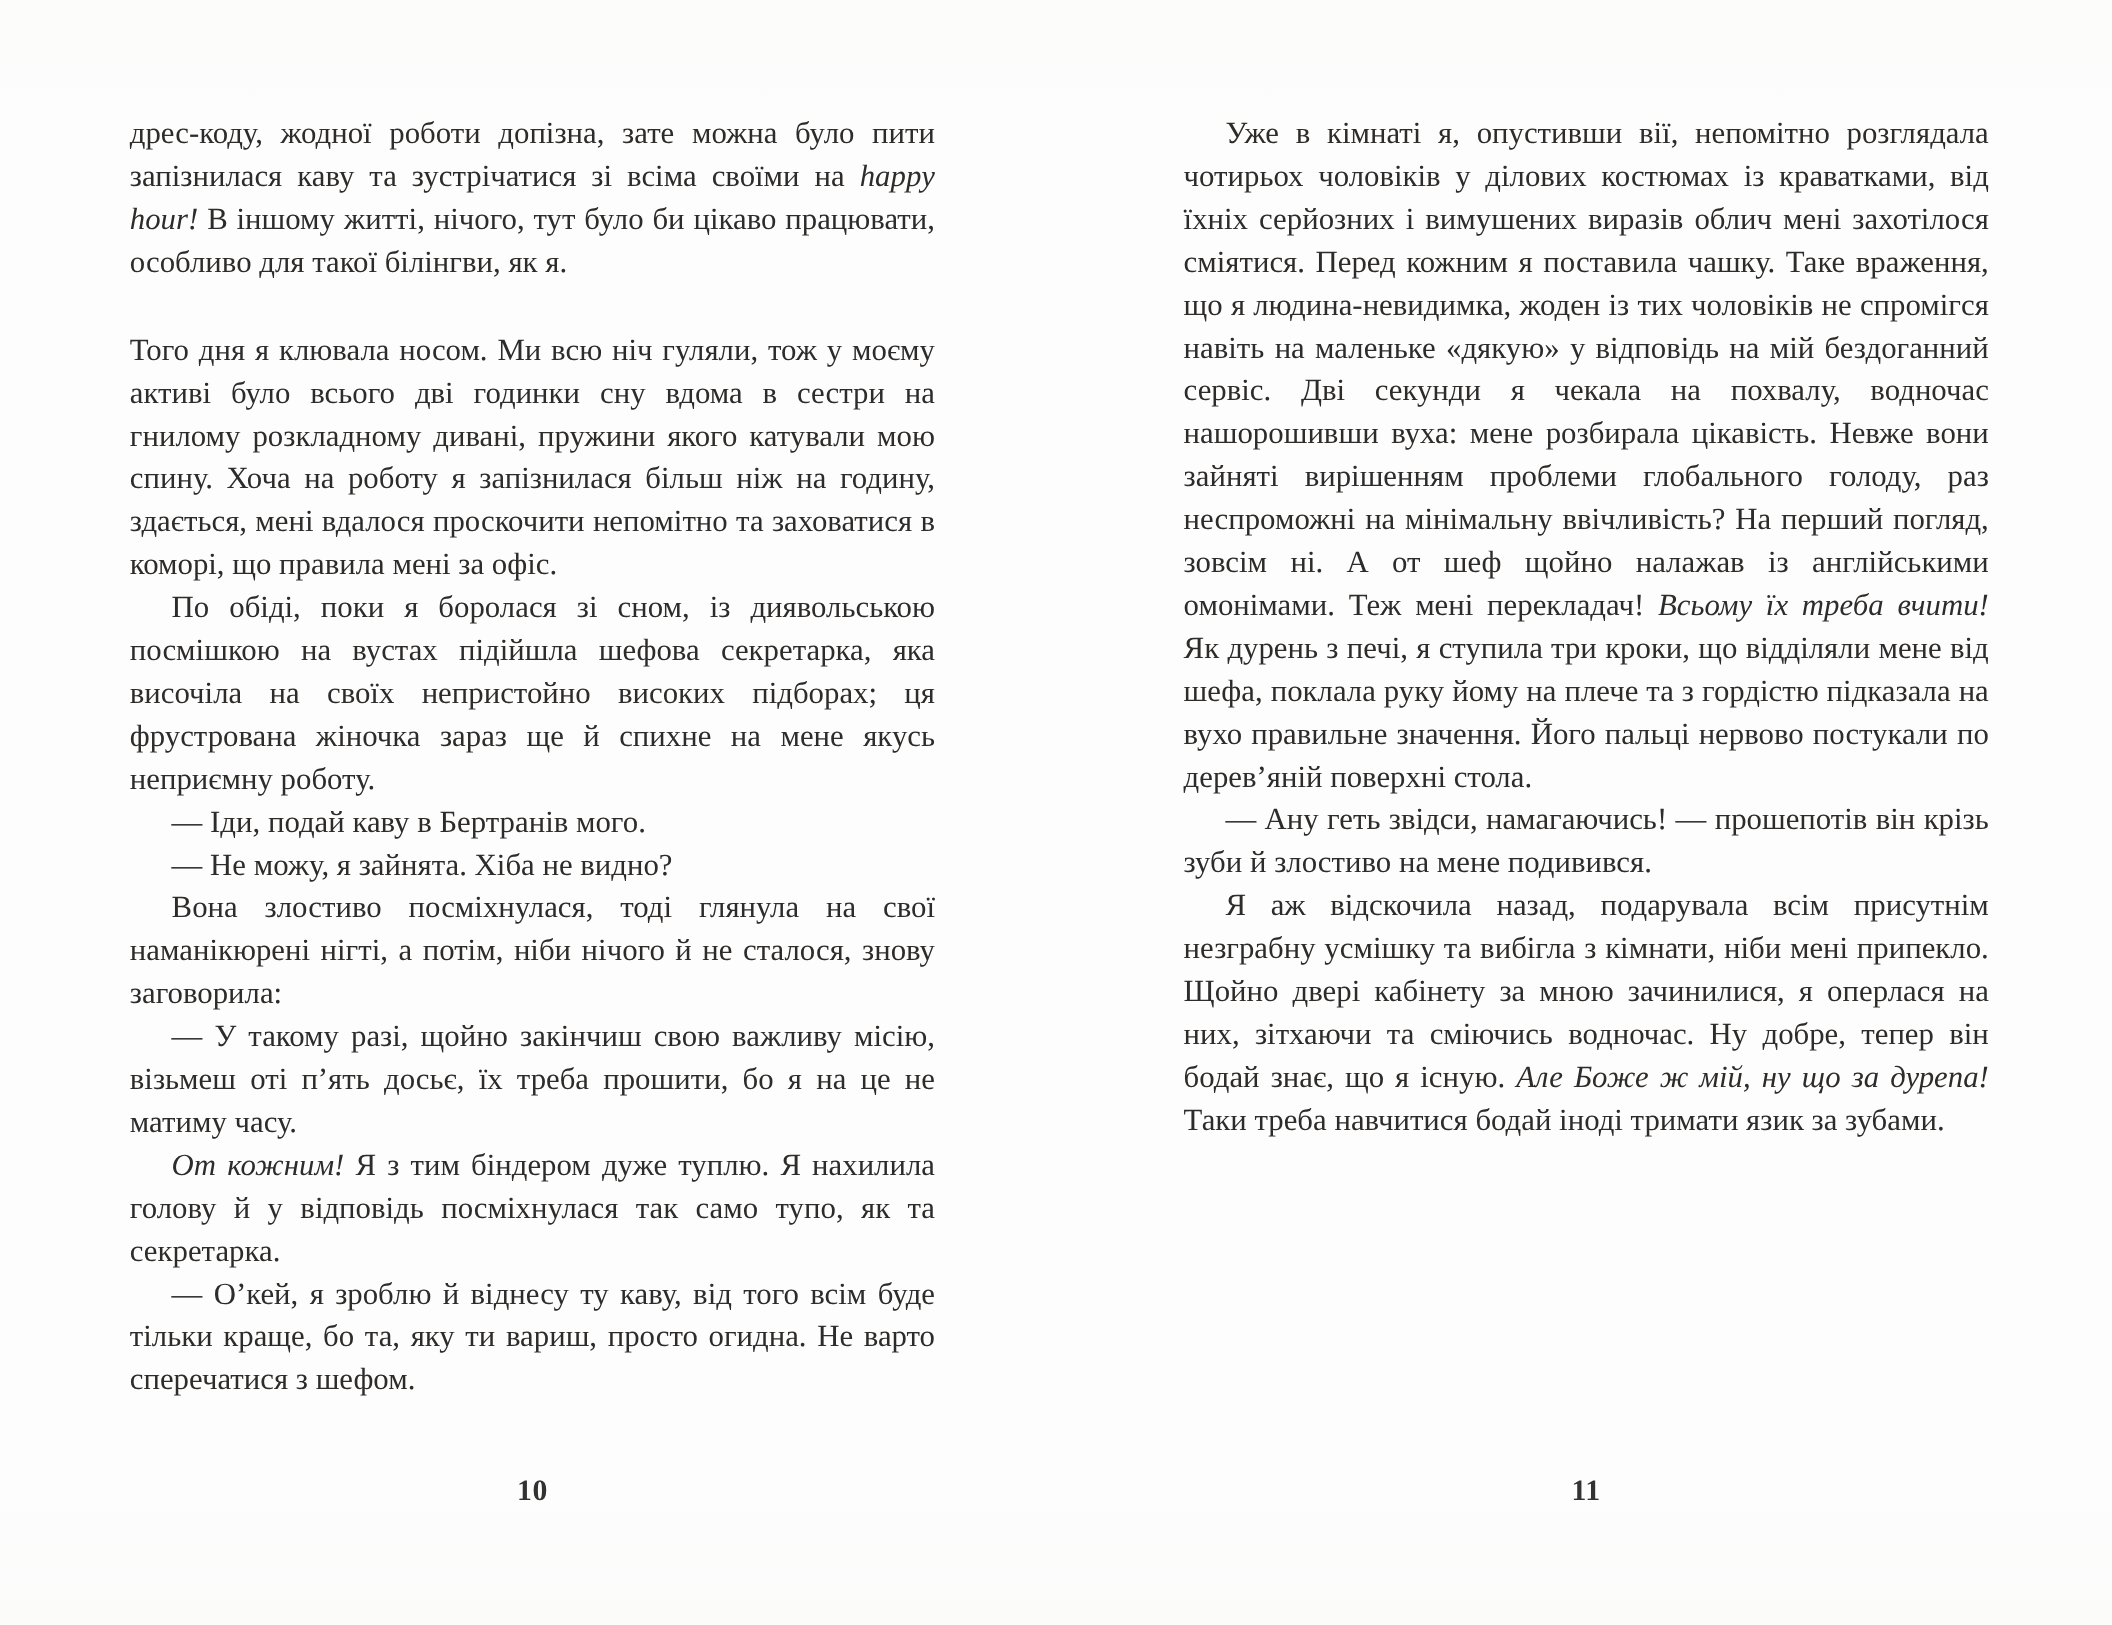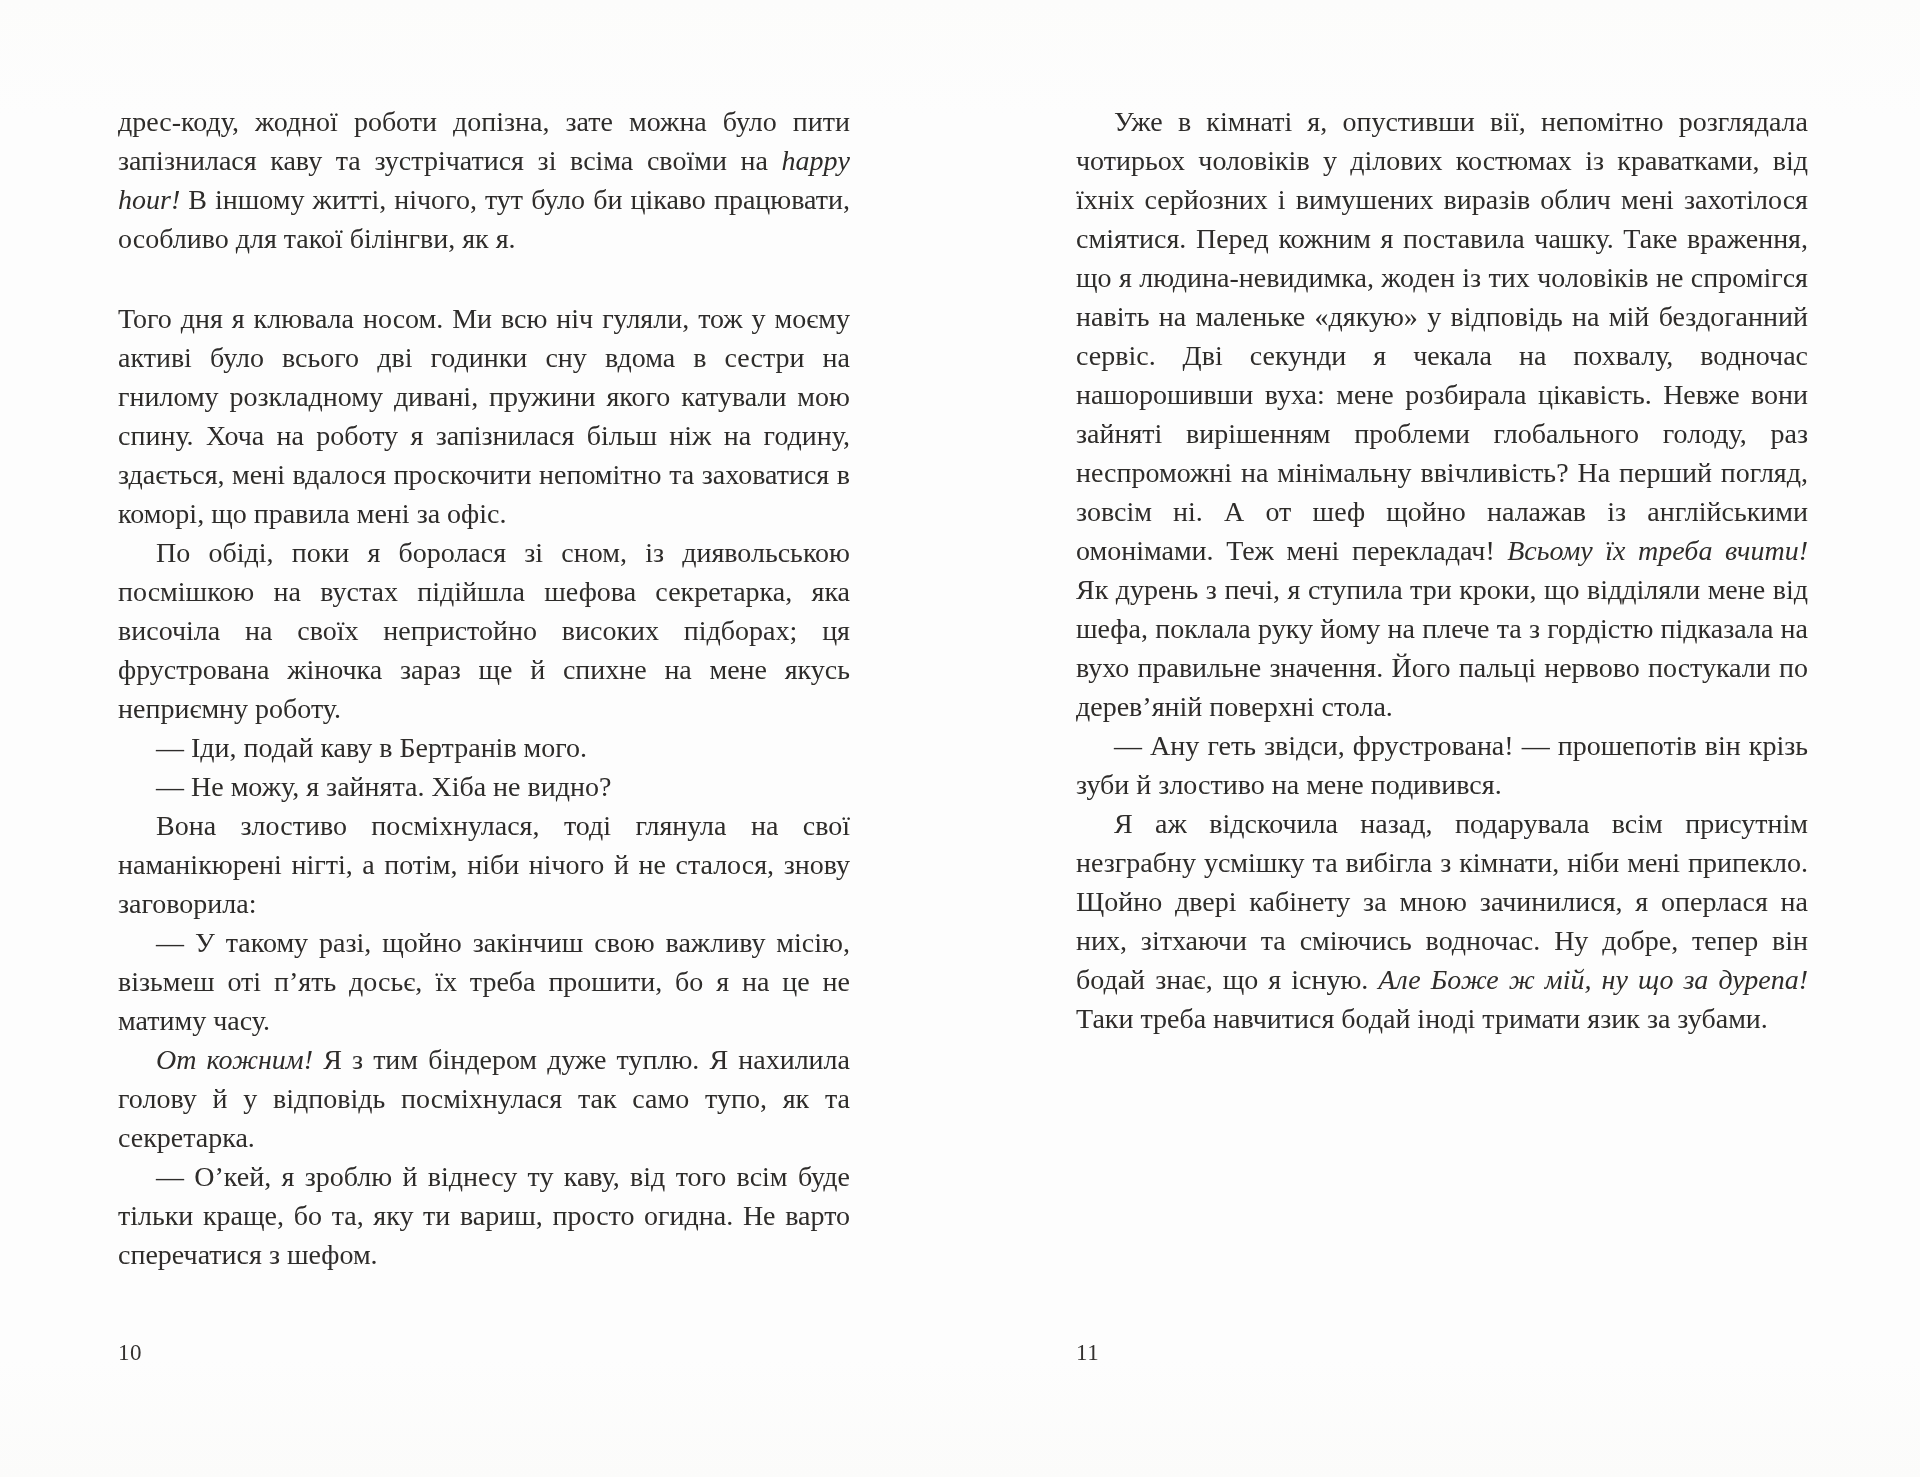--- a/index.html
+++ b/index.html
@@ -42,23 +42,25 @@
   }
   .page-text p.indent  { text-indent: 38px; }
   .page-text p.section { margin-top: 41px; text-indent: 0; }
   .page-text p.plain   { text-indent: 0; }
   .em { font-style: italic; }
   .page-number {
     position: absolute;
     top: 1340px;
     left: 0;
     width: 100%;
-    font-size: 23px;
+    text-align: center;
+    font-size: 27px;
     letter-spacing: 0.5px;
     color: #343230;
+    font-weight: bold;
   }
 </style>
 </head>
 <body>
 
 <div class="spread">
 
   <section class="page page-left">
     <div class="page-text">
         <p class="plain"><span>дрес-коду, жодної роботи допізна, зате можна було пити запізнилася каву та зустрічатися зі всіма своїми на </span><span class="em">happy hour!</span><span> В іншому житті, нічого, тут було би цікаво працювати, особливо для такої білінгви, як я.</span></p>
@@ -70,19 +72,19 @@
         <p class="indent"><span>— У такому разі, щойно закінчиш свою важливу місію, візьмеш оті п’ять досьє, їх треба прошити, бо я на це не матиму часу.</span></p>
         <p class="indent"><span class="em">От кожним!</span><span> Я з тим біндером дуже туплю. Я нахилила голову й у відповідь посміхнулася так само тупо, як та секретарка.</span></p>
         <p class="indent"><span>— О’кей, я зроблю й віднесу ту каву, від того всім буде тільки краще, бо та, яку ти вариш, просто огидна. Не варто сперечатися з шефом.</span></p>
       </div>
     <div class="page-number">10</div>
   </section>
 
   <section class="page page-right">
     <div class="page-text">
         <p class="indent"><span>Уже в кімнаті я, опустивши вії, непомітно розглядала чотирьох чоловіків у ділових костюмах із краватками, від їхніх серйозних і вимушених виразів облич мені захотілося сміятися. Перед кожним я поставила чашку. Таке враження, що я людина-невидимка, жоден із тих чоловіків не спромігся навіть на маленьке «дякую» у відповідь на мій бездоганний сервіс. Дві секунди я чекала на похвалу, водночас нашорошивши вуха: мене розбирала цікавість. Невже вони зайняті вирішенням проблеми глобального голоду, раз неспроможні на мінімальну ввічливість? На перший погляд, зовсім ні. А от шеф щойно налажав із англійськими омонімами. Теж мені перекладач! </span><span class="em">Всьому їх треба вчити!</span><span> Як дурень з печі, я ступила три кроки, що відділяли мене від шефа, поклала руку йому на плече та з гордістю підказала на вухо правильне значення. Його пальці нервово постукали по дерев’яній поверхні стола.</span></p>
-        <p class="indent"><span>— Ану геть звідси, фрустрована! — прошепотів він крізь зуби й злостиво на мене подивився.</span></p>
+        <p class="indent"><span>— Ану геть звідси, намагаючись! — прошепотів він крізь зуби й злостиво на мене подивився.</span></p>
         <p class="indent"><span>Я аж відскочила назад, подарувала всім присутнім незграбну усмішку та вибігла з кімнати, ніби мені припекло. Щойно двері кабінету за мною зачинилися, я оперлася на них, зітхаючи та сміючись водночас. Ну добре, тепер він бодай знає, що я існую. </span><span class="em">Але Боже ж мій, ну що за дурепа!</span><span> Таки треба навчитися бодай іноді тримати язик за зубами.</span></p>
       </div>
     <div class="page-number">11</div>
   </section>
 
 </div>
 
 </body></html>

